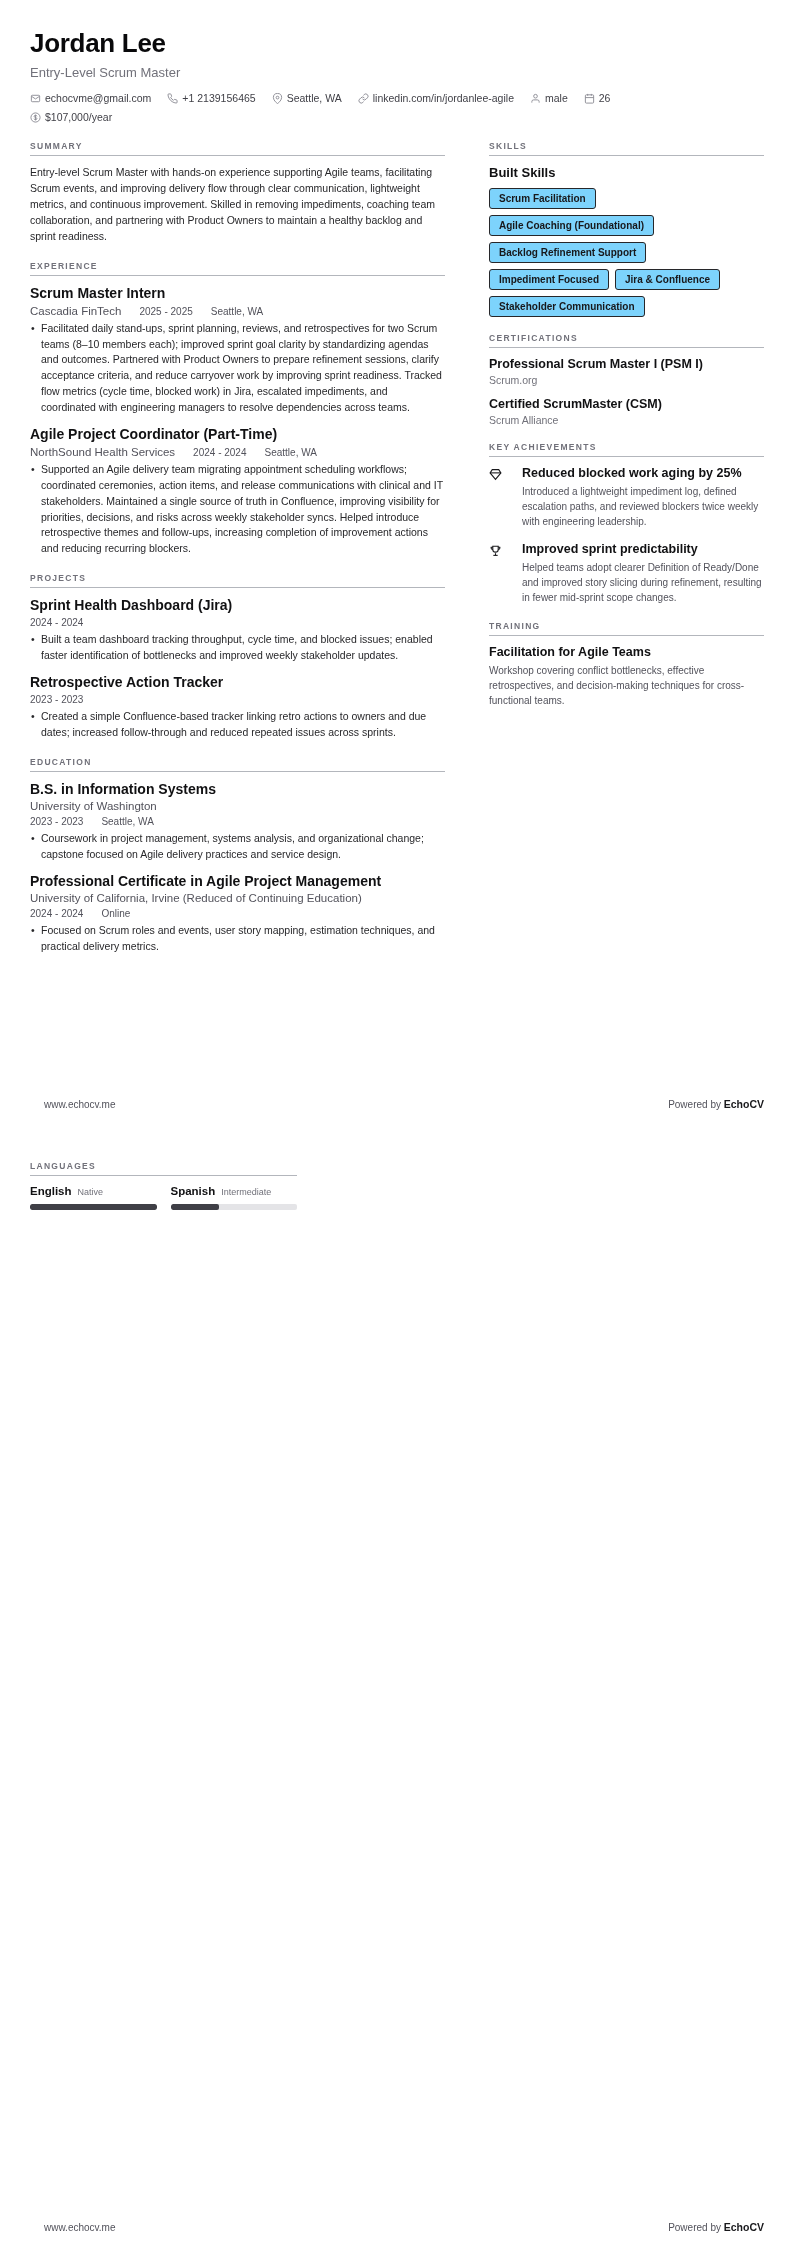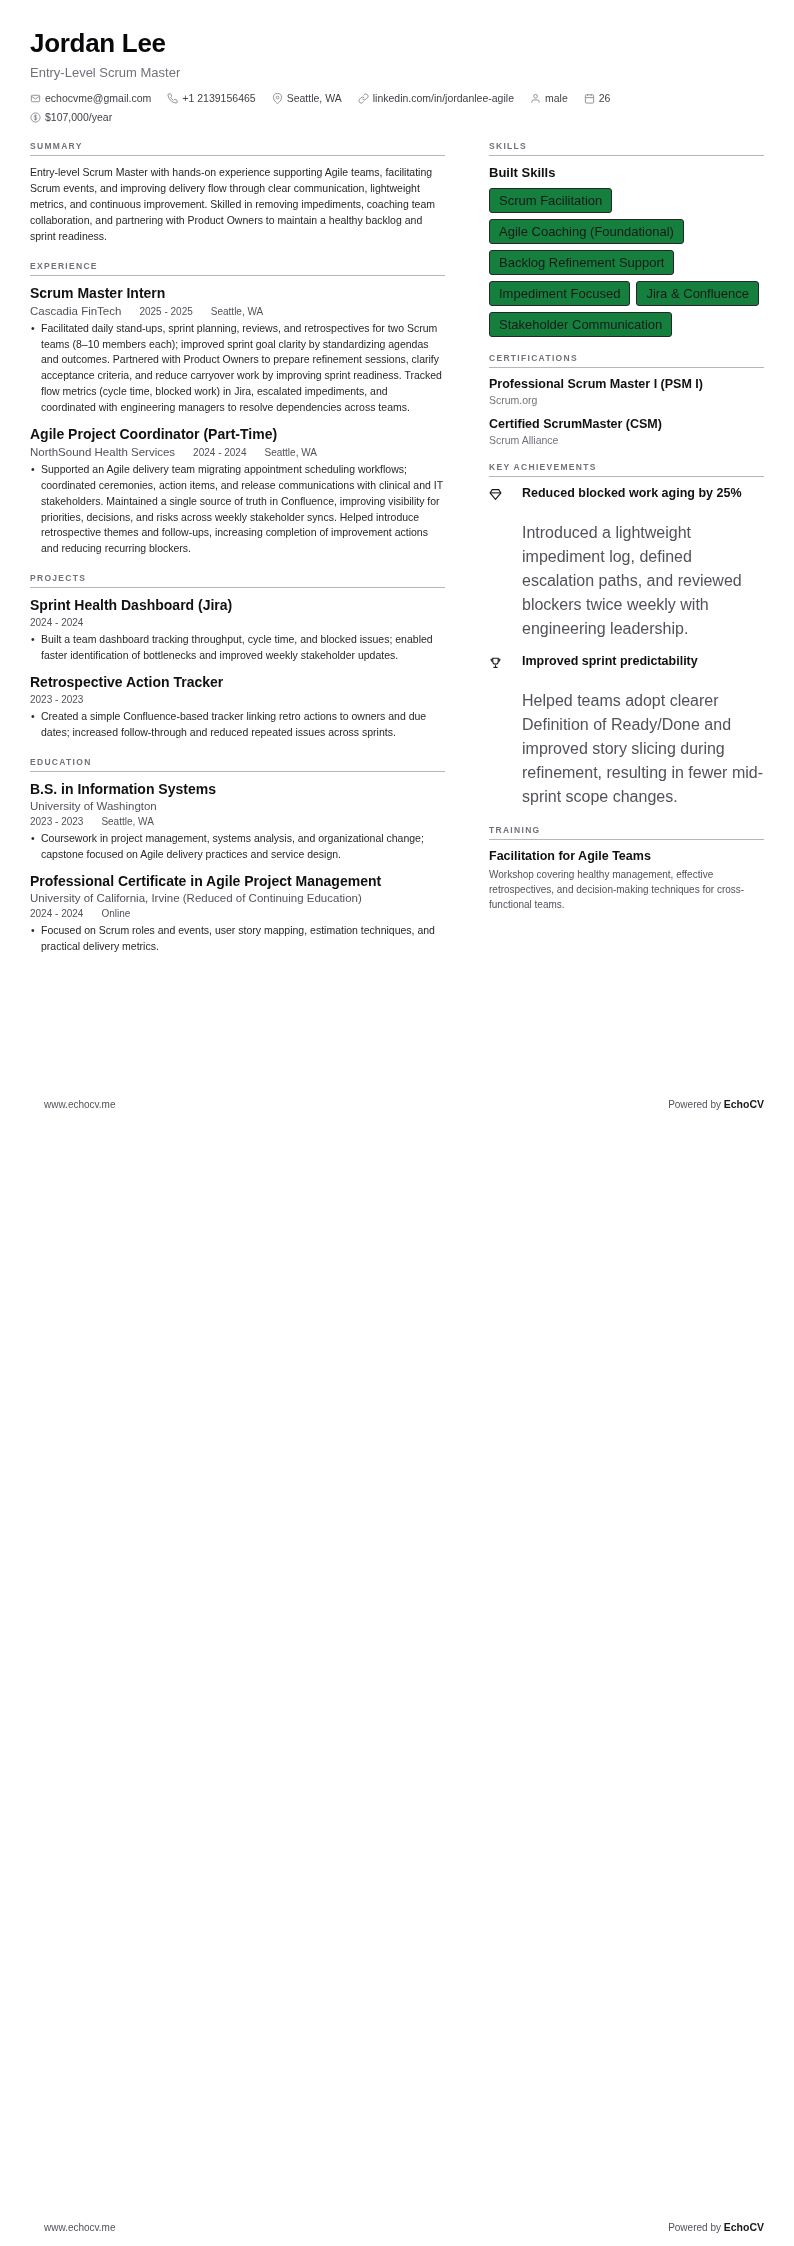--- a/index.html
+++ b/index.html
@@ -51,34 +51,34 @@
   .school { font-size: 11.5px; color: #52525b; margin-top: 3px; }
   .bullets { margin-top: 4px; }
   .bullet { position: relative; padding-left: 11px; font-size: 10.5px; line-height: 1.5; color: #27272a; }
   .bullet::before { content: "\2022"; position: absolute; left: 1px; top: 0; color: #27272a; }
 
   
   .skills-group-title { font-size: 13px; font-weight: 600; color: #111113; margin-bottom: 8px; }
   .pills { display: flex; flex-wrap: wrap; gap: 6px; }
   .pill {
     display: inline-block; border: 1.2px solid #27272a; border-radius: 3px;
-    padding: 4px 9px; font-size: 13px; font-weight: 400; color: #18181b;
-    background: #15803d;
+    padding: 4px 9px; font-size: 10px; font-weight: 700; color: #18181b;
+    background: #7dd3fc;
   }
 
   
   .cert { margin-bottom: 11px; }
   .cert-name { font-size: 12.5px; font-weight: 600; color: #111113; }
   .cert-issuer { font-size: 10.5px; color: #71717a; margin-top: 3px; }
 
   
   .ach { display: flex; gap: 20px; margin-bottom: 13px; }
   .ach-icon { flex: 0 0 auto; color: #18181b; padding-top: 1px; }
   .ach-title { font-size: 12.5px; font-weight: 600; color: #111113; }
-  .ach-desc { font-size: 16px; line-height: 1.5; color: #52525b; margin-top: 21px; }
+  .ach-desc { font-size: 10px; line-height: 1.5; color: #52525b; margin-top: 4px; }
 
   
   .training-item { margin-bottom: 13px; }
   .training-title { font-size: 12.5px; font-weight: 600; color: #111113; }
   .training-desc { font-size: 10px; line-height: 1.5; color: #52525b; margin-top: 4px; }
 
   
   .languages { width: 267px; }
   .lang-grid { display: flex; gap: 14px; }
   .lang { width: 127px; }
@@ -325,33 +325,59 @@
             <div class="ach-title">Improved sprint predictability</div>
             <div class="ach-desc">Helped teams adopt clearer Definition of Ready/Done and improved story slicing during refinement, resulting in fewer mid-sprint scope changes.</div>
           </div>
         </div>
       </section>
 
       <section class="section">
         <div class="section-heading">TRAINING</div>
         <div class="training-item">
           <div class="training-title">Facilitation for Agile Teams</div>
-          <div class="training-desc">Workshop covering healthy management, effective retrospectives, and decision-making techniques for cross-functional teams.</div>
+          <div class="training-desc">Workshop covering conflict bottlenecks, effective retrospectives, and decision-making techniques for cross-functional teams.</div>
         </div>
       </section>
 
     </div>
   </div>
 
   <footer class="page-footer">
     <span class="footer-site">www.echocv.me</span>
     <span class="footer-powered"><span>Powered by</span> <span class="brand">EchoCV</span></span>
   </footer>
 </div>
 
 <div class="page page--2">
 
+  <section class="section languages">
+    <div class="section-heading">LANGUAGES</div>
+    <div class="lang-grid">
+
+      <div class="lang">
+        <div class="lang-head">
+          <span class="lang-name">English</span>
+          <span class="lang-level">Native</span>
+        </div>
+        <div class="lang-bar">
+          <div class="lang-fill" style="width: 100%;"></div>
+        </div>
+      </div>
+
+      <div class="lang">
+        <div class="lang-head">
+          <span class="lang-name">Spanish</span>
+          <span class="lang-level">Intermediate</span>
+        </div>
+        <div class="lang-bar">
+          <div class="lang-fill" style="width: 38%;"></div>
+        </div>
+      </div>
+
+    </div>
+  </section>
 
   <footer class="page-footer">
     <span class="footer-site">www.echocv.me</span>
     <span class="footer-powered"><span>Powered by</span> <span class="brand">EchoCV</span></span>
   </footer>
 </div>
 
 </body></html>

